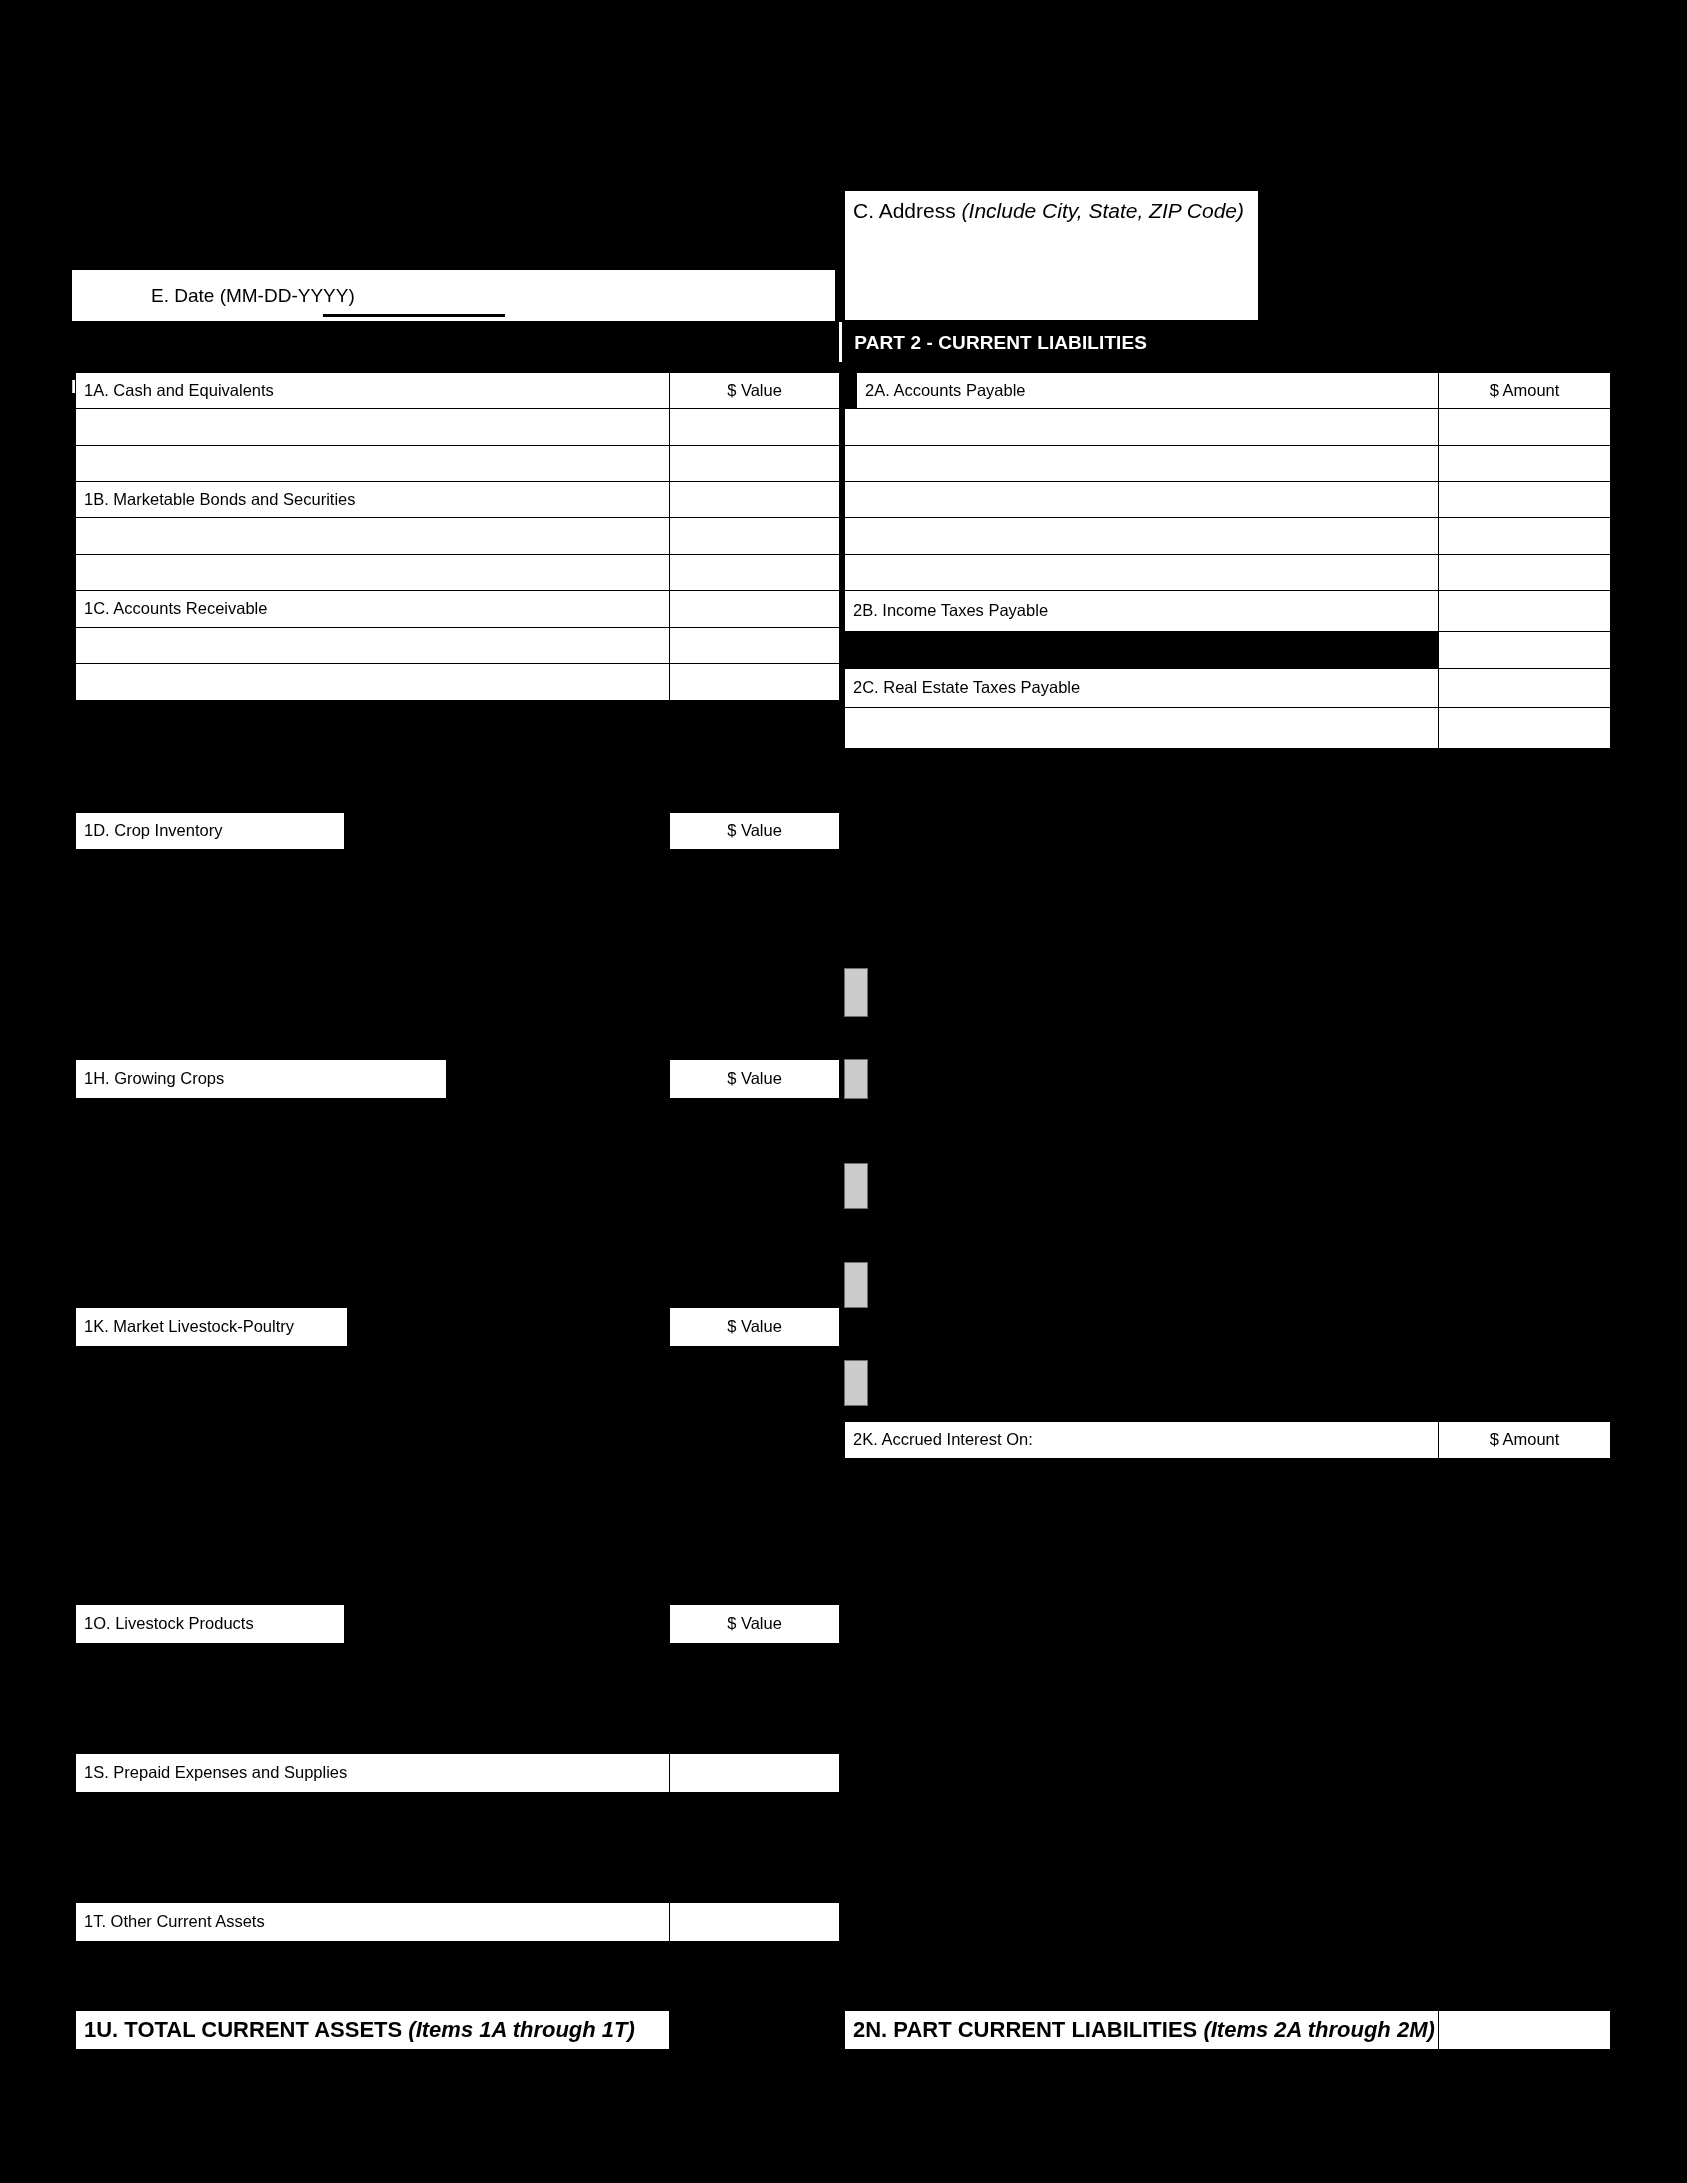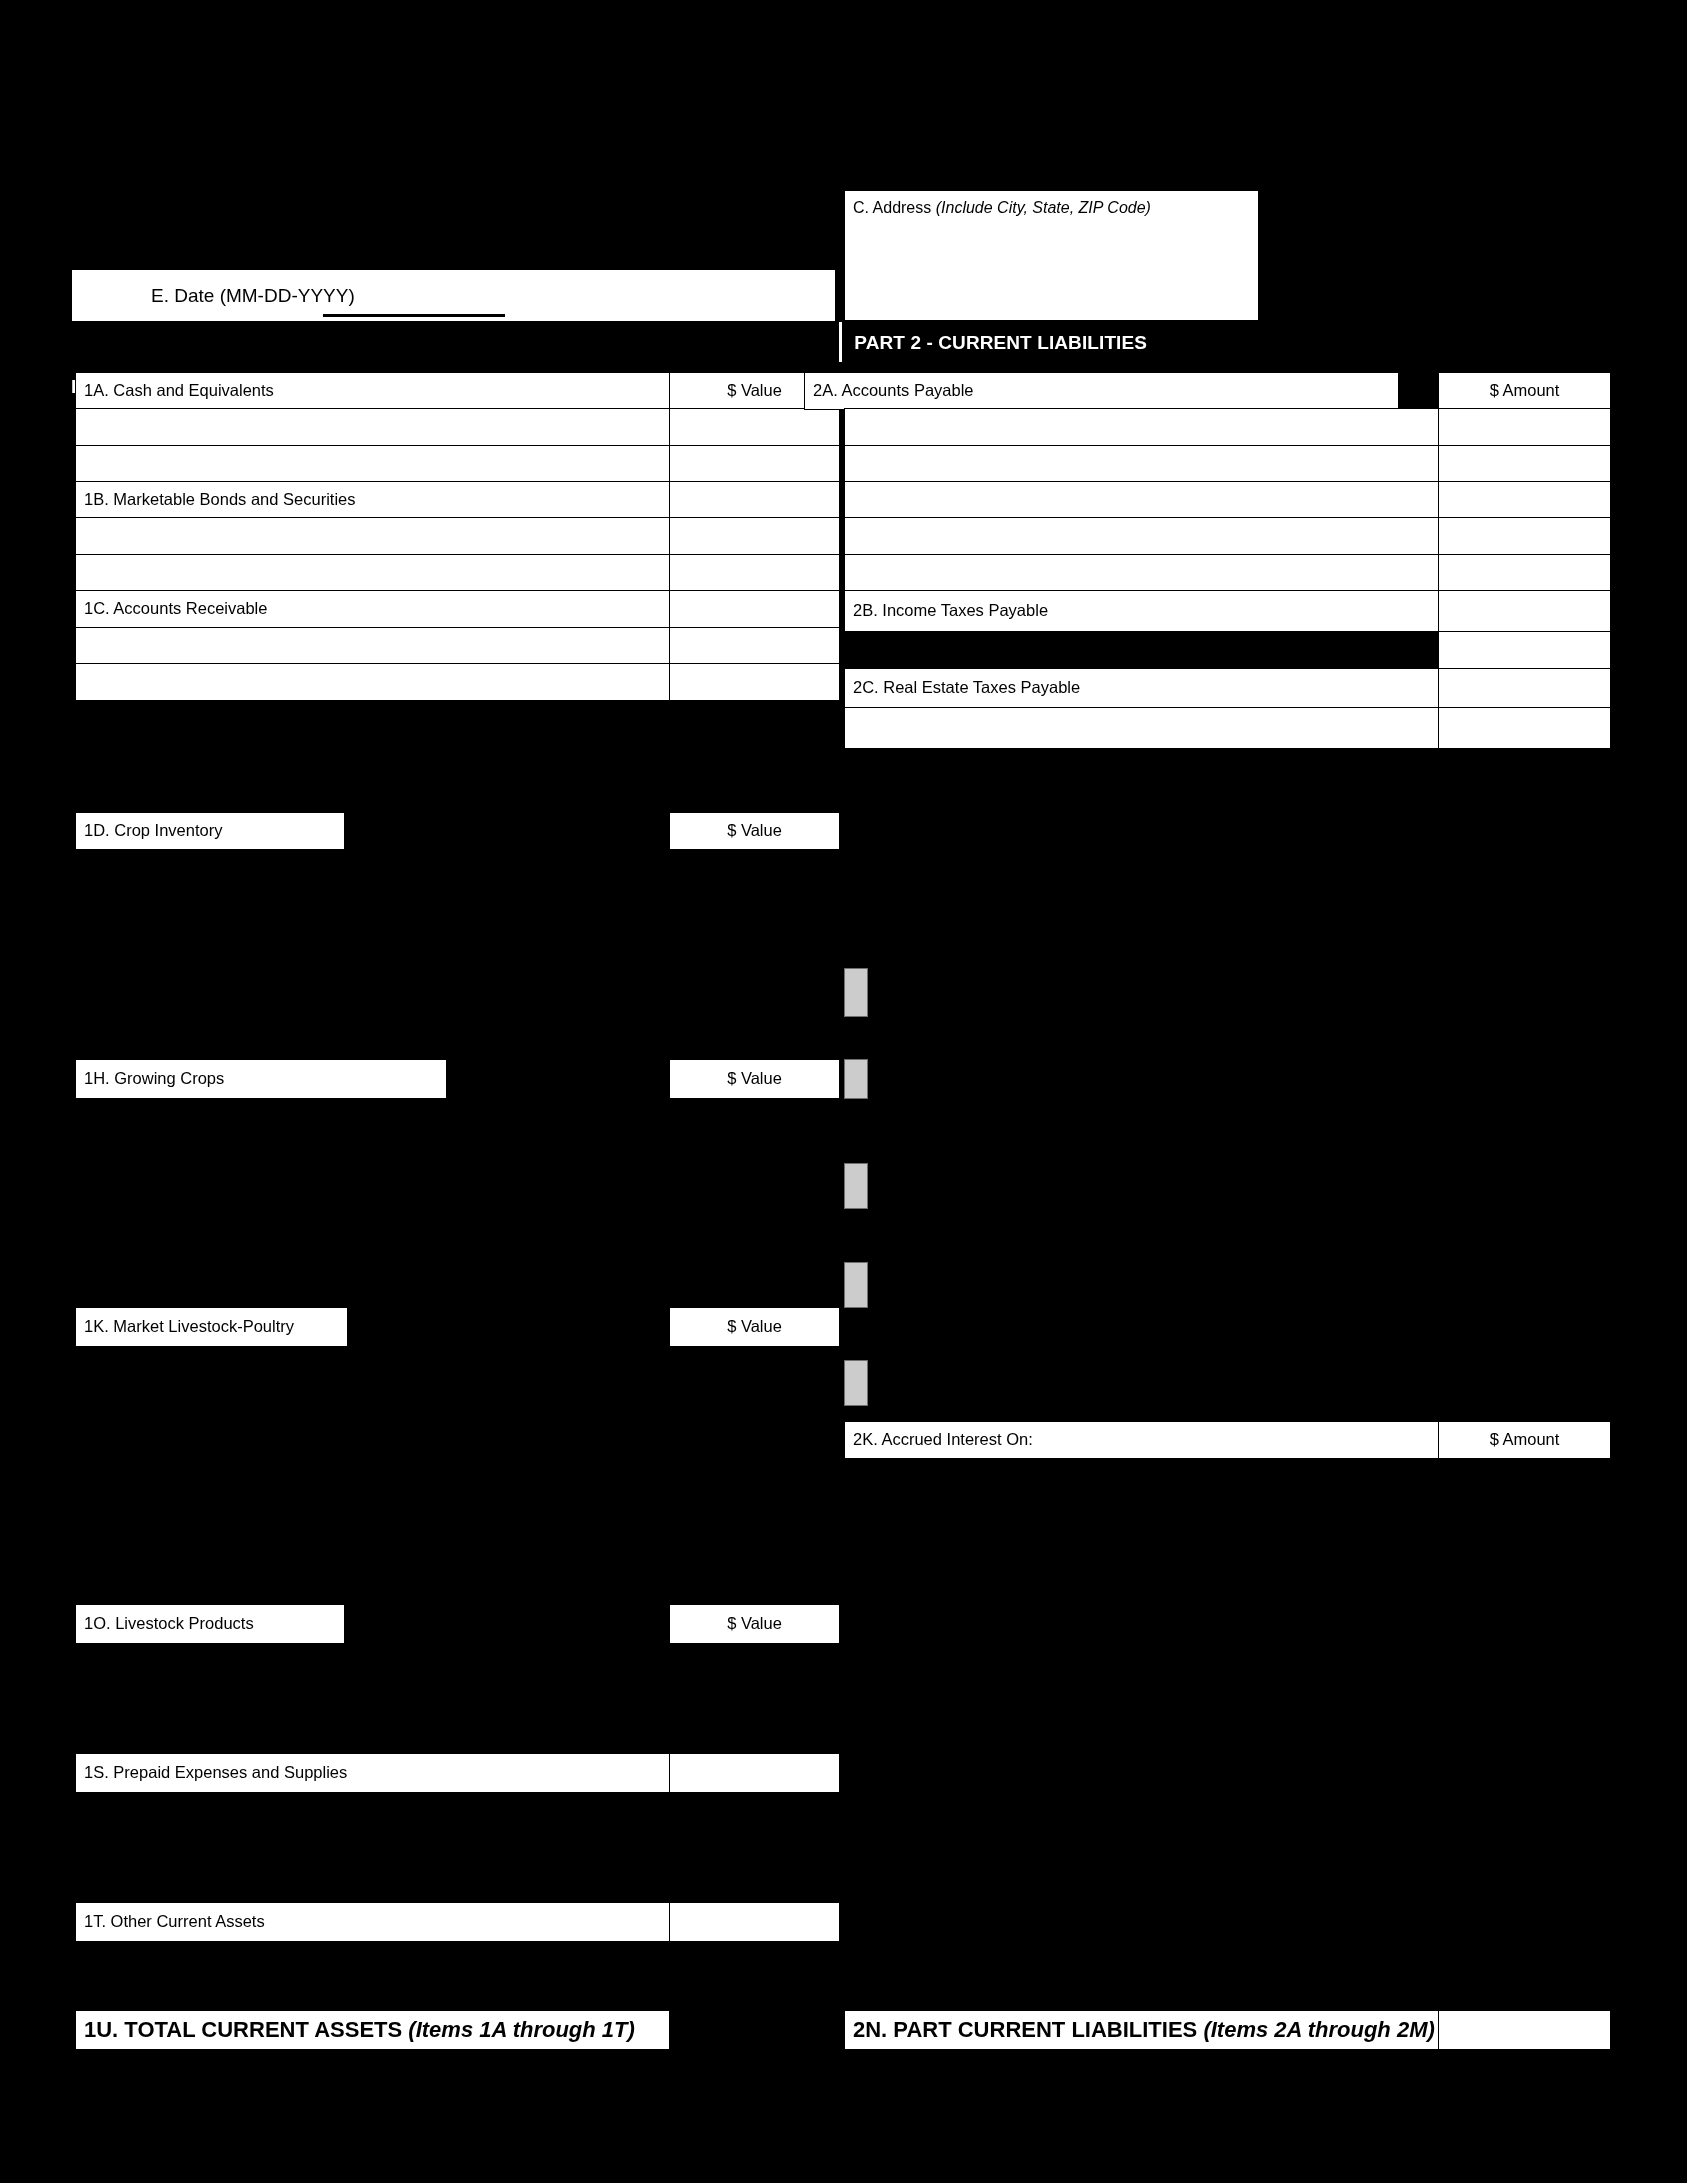--- a/index.html
+++ b/index.html
@@ -79,21 +79,21 @@
     position: absolute;
     background: #ffffff;
   }
 
   .totlabel { font-weight: bold; font-size: 22px; }
 </style>
 </head>
 <body>
 
 <div class="abs wbox top pad" style="left:844px; top:190px; width:415px; height:131px;">
-  <span style="font-size:16px;">
+  <span style="font-size:21px;">
     <span>C. Address</span>
     <span class="ital-norm">(Include City, State, ZIP Code)</span>
   </span>
 </div>
 
 <div class="abs wbox" style="left:71px; top:269px; width:765px; height:53px;">
   <span class="date-label">E.  Date (MM-DD-YYYY)</span>
   <span class="date-rule"></span>
 </div>
 
@@ -180,21 +180,21 @@
 </div>
 <div class="abs wbox" style="left:669px; top:1902px; width:171px; height:40px;"></div>
 
 <div class="abs wbox pad" style="left:75px; top:2010px; width:595px; height:40px;">
   <span class="totlabel">
     <span>1U.  TOTAL CURRENT ASSETS </span><span class="ital">(Items 1A through 1T)</span>
   </span>
 </div>
 <div class="abs wbox" style="left:669px; top:2010px; width:0px; height:40px; border:none;"></div>
 
-<div class="abs wbox pad" style="left:804px; top:372px; width:595px; height:38px;">
+<div class="abs wbox pad" style="left:856px; top:372px; width:595px; height:38px;">
   <span>2A.  Accounts Payable</span>
 </div>
 <div class="abs wbox ctr" style="left:1438px; top:372px; width:173px; height:38px;">
   <span>$ Amount</span>
 </div>
 
 <div class="abs wbox pad" style="left:844px; top:408px; width:595px; height:38px;"></div>
 <div class="abs wbox" style="left:1438px; top:408px; width:173px; height:38px;"></div>
 
 <div class="abs wbox pad" style="left:844px; top:445px; width:595px; height:38px;"></div>

